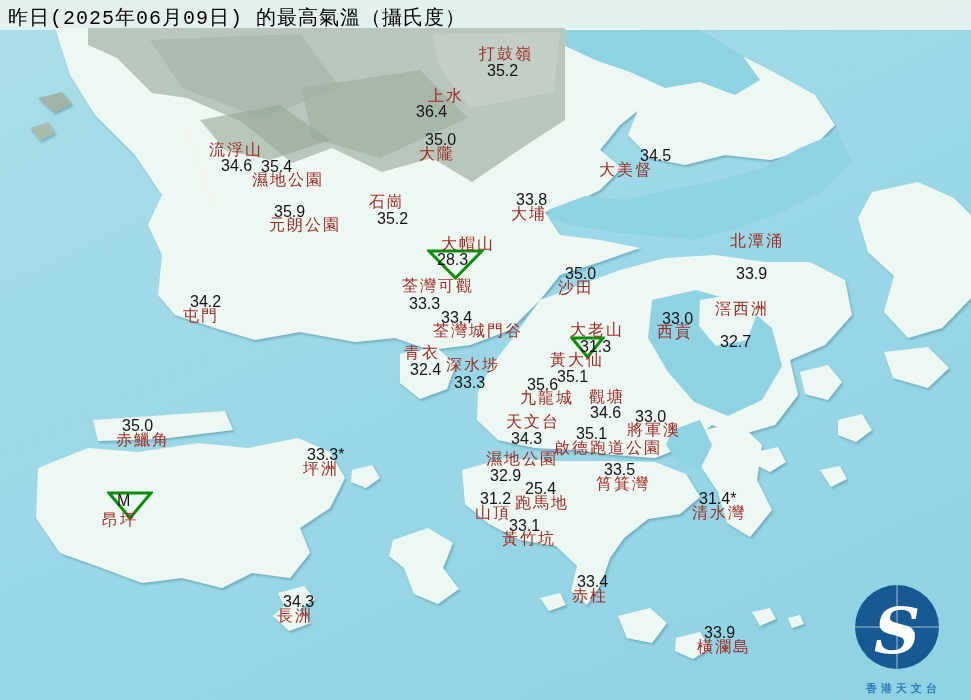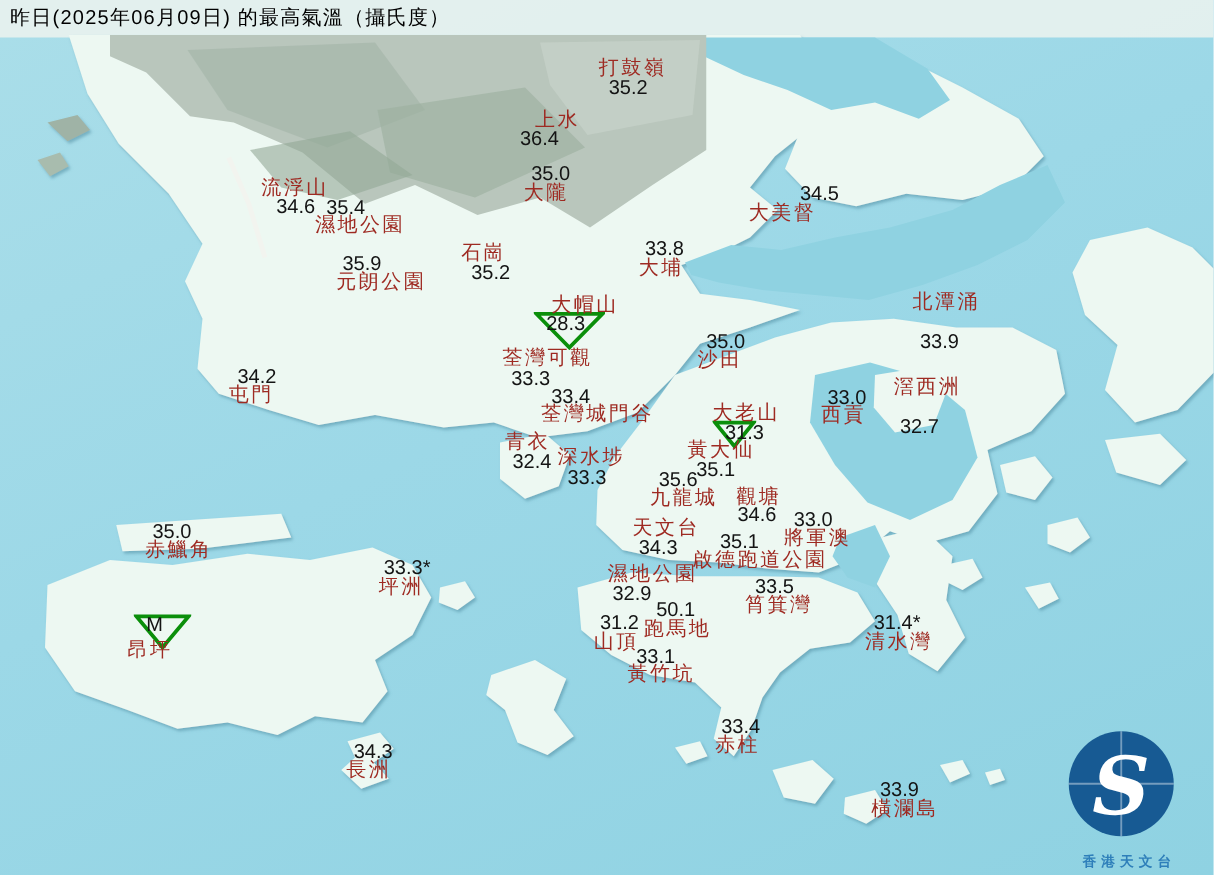--- a/index.html
+++ b/index.html
@@ -6,22 +6,22 @@
   #stage{
     position:relative;
     width:971px;height:700px;
     overflow:hidden;
     background:linear-gradient(155deg,#aadee9 0%,#9cd8e7 45%,#8fd2e2 100%);
     font-family:"Liberation Sans",sans-serif;
   }
   #map-svg{position:absolute;left:0;top:0;}
   #page-title{
     position:absolute;left:8px;top:4px;
-    font-family:Liberation Sans, sans-serif;
-    font-size:16px;color:#000;letter-spacing:1px;white-space:nowrap;
+    font-family:Liberation Mono, monospace;
+    font-size:20px;color:#000;letter-spacing:1px;white-space:nowrap;
   }
   .station-name{
     position:absolute;
     font-family:"DejaVu Serif",serif;
     font-size:16px;line-height:16px;letter-spacing:2px;
     color:#9e2a22;white-space:nowrap;z-index:5;
   }
   .station-value{
     position:absolute;
     font-family:"Liberation Sans",sans-serif;
@@ -184,21 +184,21 @@
       <div class="station-value" style="left: 511px; top: 431px;">34.3</div>
       <div class="station-name" style="left: 506px; top: 414px;">天文台</div>
       <div class="station-value" style="left: 635px; top: 409px;">33.0</div>
       <div class="station-name" style="left: 627px; top: 422px;">將軍澳</div>
       <div class="station-value" style="left: 576px; top: 426px;">35.1</div>
       <div class="station-name" style="left: 554px; top: 440px;">啟德跑道公園</div>
       <div class="station-value" style="left: 490px; top: 468px;">32.9</div>
       <div class="station-name" style="left: 486px; top: 451px;">濕地公園</div>
       <div class="station-value" style="left: 604px; top: 462px;">33.5</div>
       <div class="station-name" style="left: 596px; top: 476px;">筲箕灣</div>
-      <div class="station-value" style="left: 525px; top: 481px;">50.1</div>
+      <div class="station-value" style="left: 525px; top: 481px;">25.4</div>
       <div class="station-name" style="left: 515px; top: 495px;">跑馬地</div>
       <div class="station-value" style="left: 480px; top: 491px;">31.2</div>
       <div class="station-name" style="left: 475px; top: 505px;">山頂</div>
       <div class="station-value" style="left: 509px; top: 518px;">33.1</div>
       <div class="station-name" style="left: 502px; top: 531px;">黃竹坑</div>
       <div class="station-value" style="left: 699px; top: 491px;">31.4*</div>
       <div class="station-name" style="left: 692px; top: 505px;">清水灣</div>
       <div class="station-value" style="left: 122px; top: 418px;">35.0</div>
       <div class="station-name" style="left: 116px; top: 432px;">赤鱲角</div>
       <div class="station-value" style="left: 307px; top: 447px;">33.3*</div>

